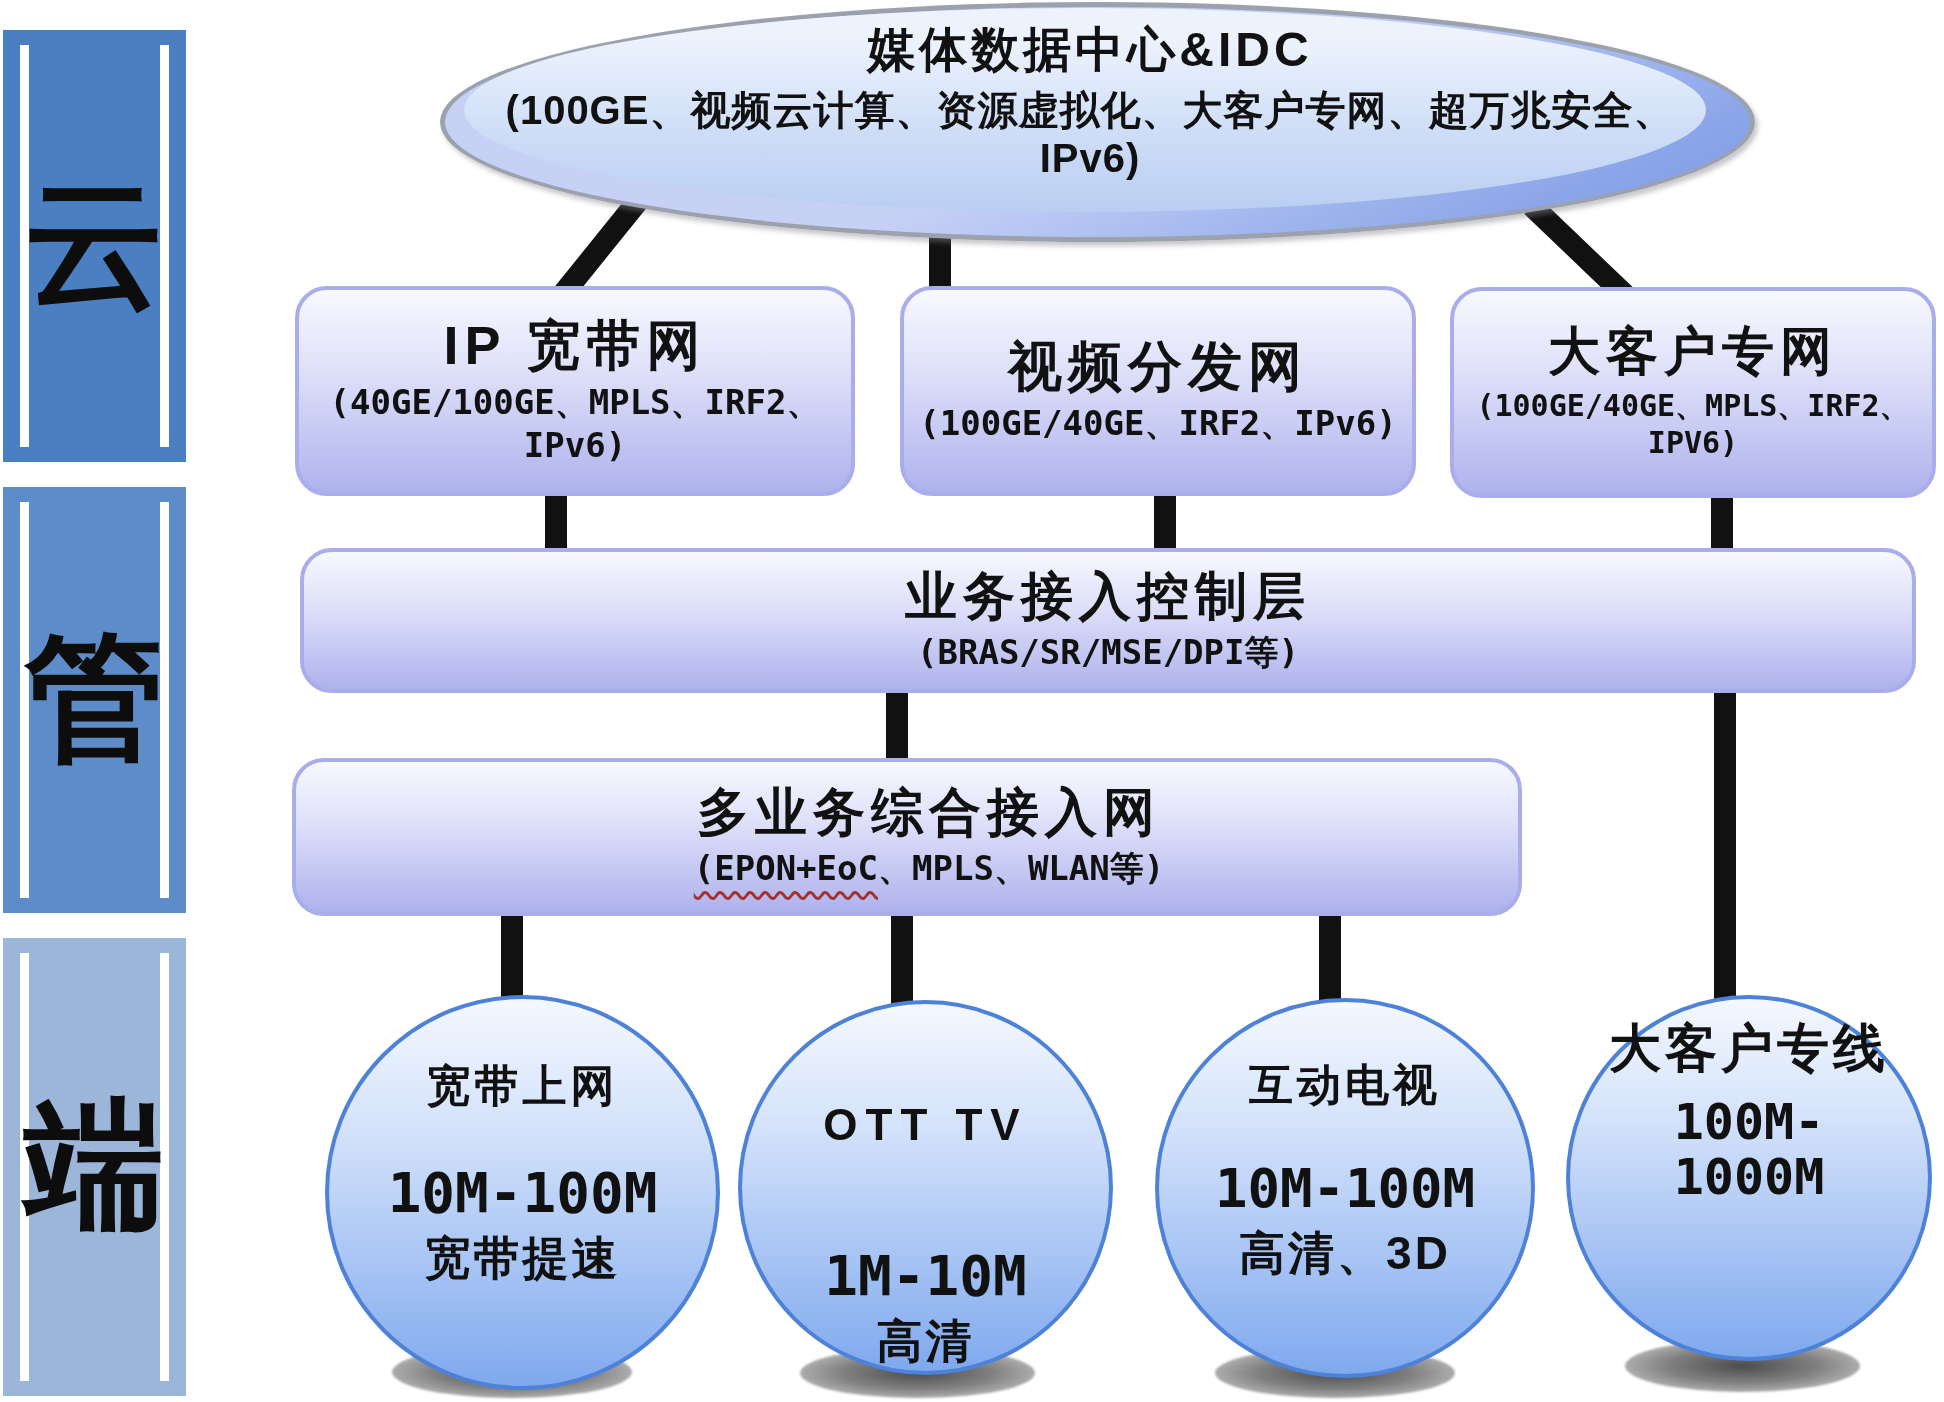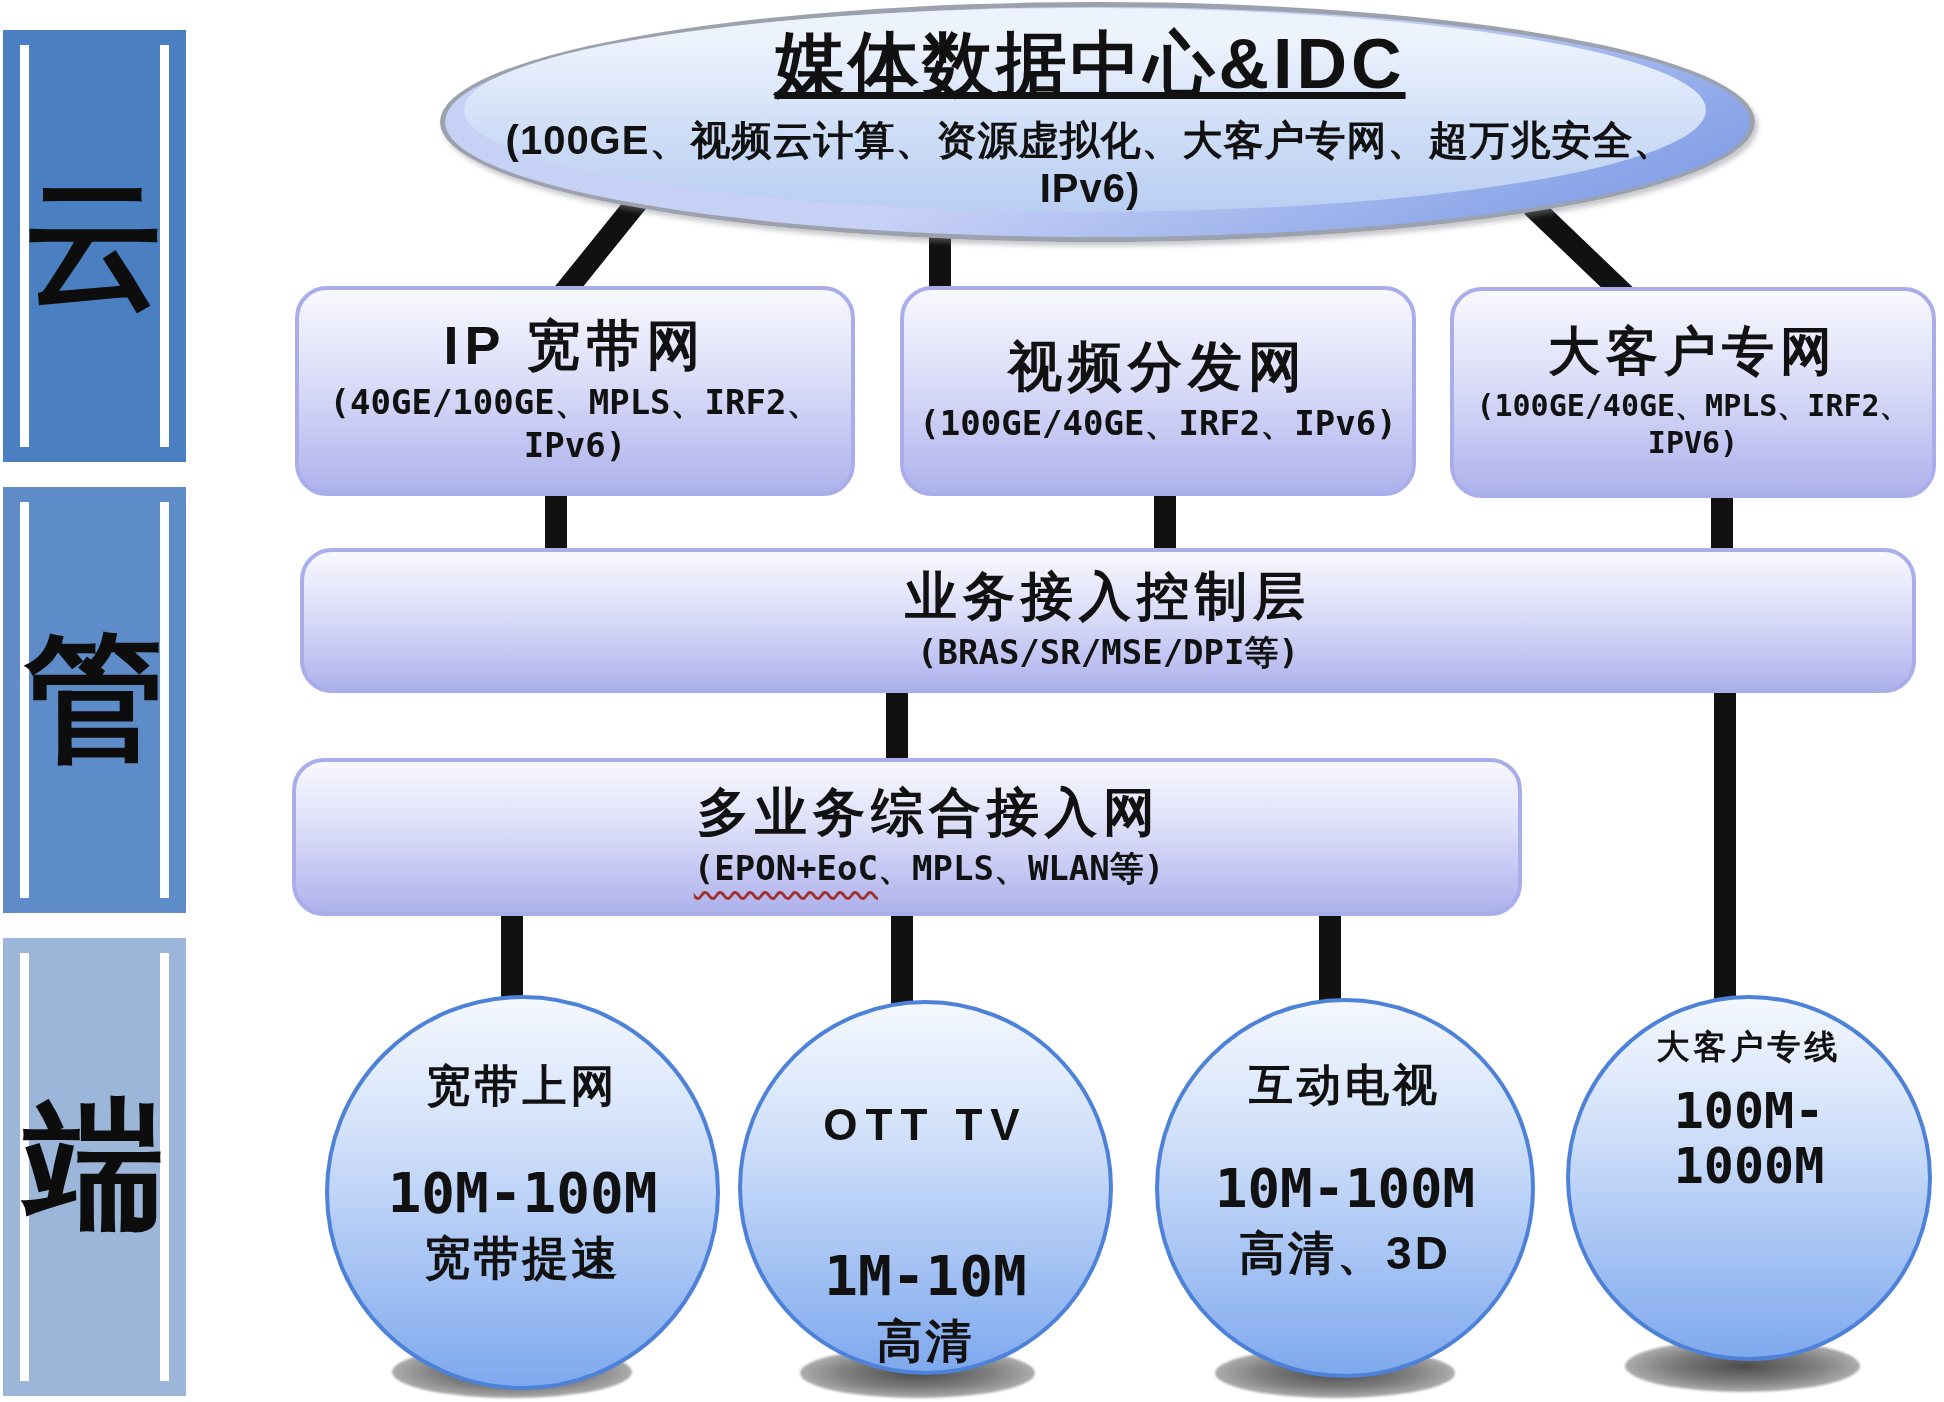--- a/index.html
+++ b/index.html
@@ -17,21 +17,21 @@
   .side-label{position:absolute;inset:0;display:flex;align-items:center;justify-content:center;
     font-family:"Liberation Serif","DejaVu Serif",serif;font-size:140px;font-weight:600;color:#0d0d0d;}
   
   .cloud-outer{position:absolute;left:440px;top:2px;width:1315px;height:240px;border-radius:50%;
     background:linear-gradient(155deg,#c7d1f6 50%,#8aa5e8 85%,#7e9ce4 100%);
     border:5px solid #9ba1ad;box-sizing:border-box;z-index:2;
     box-shadow:3px 4px 5px rgba(130,130,140,.45);}
   .cloud-inner{position:absolute;left:464px;top:8px;width:1242px;height:204px;border-radius:50%;
     background:linear-gradient(180deg,#edf3fd 15%,#cfdef7 60%,#b9cef2 100%);z-index:2;}
   .cloud-text{position:absolute;left:480px;top:18px;width:1220px;text-align:center;z-index:3;}
-  .cloud-title{font-size:70px;font-weight:bold;letter-spacing:4px;text-decoration:underline;}
+  .cloud-title{font-size:48px;font-weight:bold;letter-spacing:4px;}
   .cloud-sub{font-size:40px;font-weight:600;line-height:1.2;margin-top:4px;letter-spacing:1px;}
   
   .netbox,.layerbar{position:absolute;border-radius:32px;box-sizing:border-box;z-index:2;
     background:linear-gradient(180deg,#f8f8fe 0%,#dddff9 42%,#aeb2ec 100%);
     border:4px solid #a9aeea;display:flex;flex-direction:column;align-items:center;justify-content:center;
     text-align:center;}
   .netbox .t,.layerbar .t{font-size:54px;font-weight:bold;letter-spacing:6px;line-height:1.1;text-align:center;}
   .netbox .s,.layerbar .s{font-size:34px;font-weight:600;line-height:1.25;margin-top:6px;
     font-family:"DejaVu Sans Mono","Liberation Mono",monospace;}
   #net1{left:295px;top:286px;width:560px;height:210px;}
@@ -52,21 +52,21 @@
   #c3{left:1155px;top:998px;width:380px;height:380px;}
   #c4{left:1566px;top:995px;width:366px;height:366px;}
   .endcircle .ct{font-size:44px;font-weight:bold;letter-spacing:4px;line-height:1.12;}
   .endcircle .sp{font-weight:bold;font-family:"DejaVu Sans Mono","Liberation Mono",monospace;
     font-size:56px;line-height:1.1;}
   .endcircle .nt{font-size:46px;font-weight:bold;letter-spacing:3px;margin-top:4px;}
   #c1 .ct{margin-top:62px;} #c1 .sp{margin-top:52px;}
   #c2 .ct{margin-top:96px;font-family:Liberation Sans, sans-serif;letter-spacing:8px;}
   #c2 .sp{margin-top:96px;}
   #c3 .ct{margin-top:58px;} #c3 .sp{margin-top:50px;font-size:54px;}
-  #c4 .ct{margin-top:30px;font-size:33px;width:300px;}
+  #c4 .ct{margin-top:20px;font-size:52px;width:300px;}
   #c4 .sp{margin-top:18px;font-size:50px;width:250px;}
   
   .shadow{position:absolute;border-radius:50%;z-index:1;filter:blur(1px);
     background:radial-gradient(ellipse at center,#4c4c4c 0%,#808080 45%,#bcbcbc 80%,#dddddd 100%);}
   #sh1{left:392px;top:1346px;width:240px;height:52px;}
   #sh2{left:800px;top:1348px;width:235px;height:50px;}
   #sh3{left:1215px;top:1348px;width:240px;height:50px;}
   #sh4{left:1625px;top:1340px;width:235px;height:52px;}
   
   #wires{position:absolute;left:0;top:0;z-index:1;}

